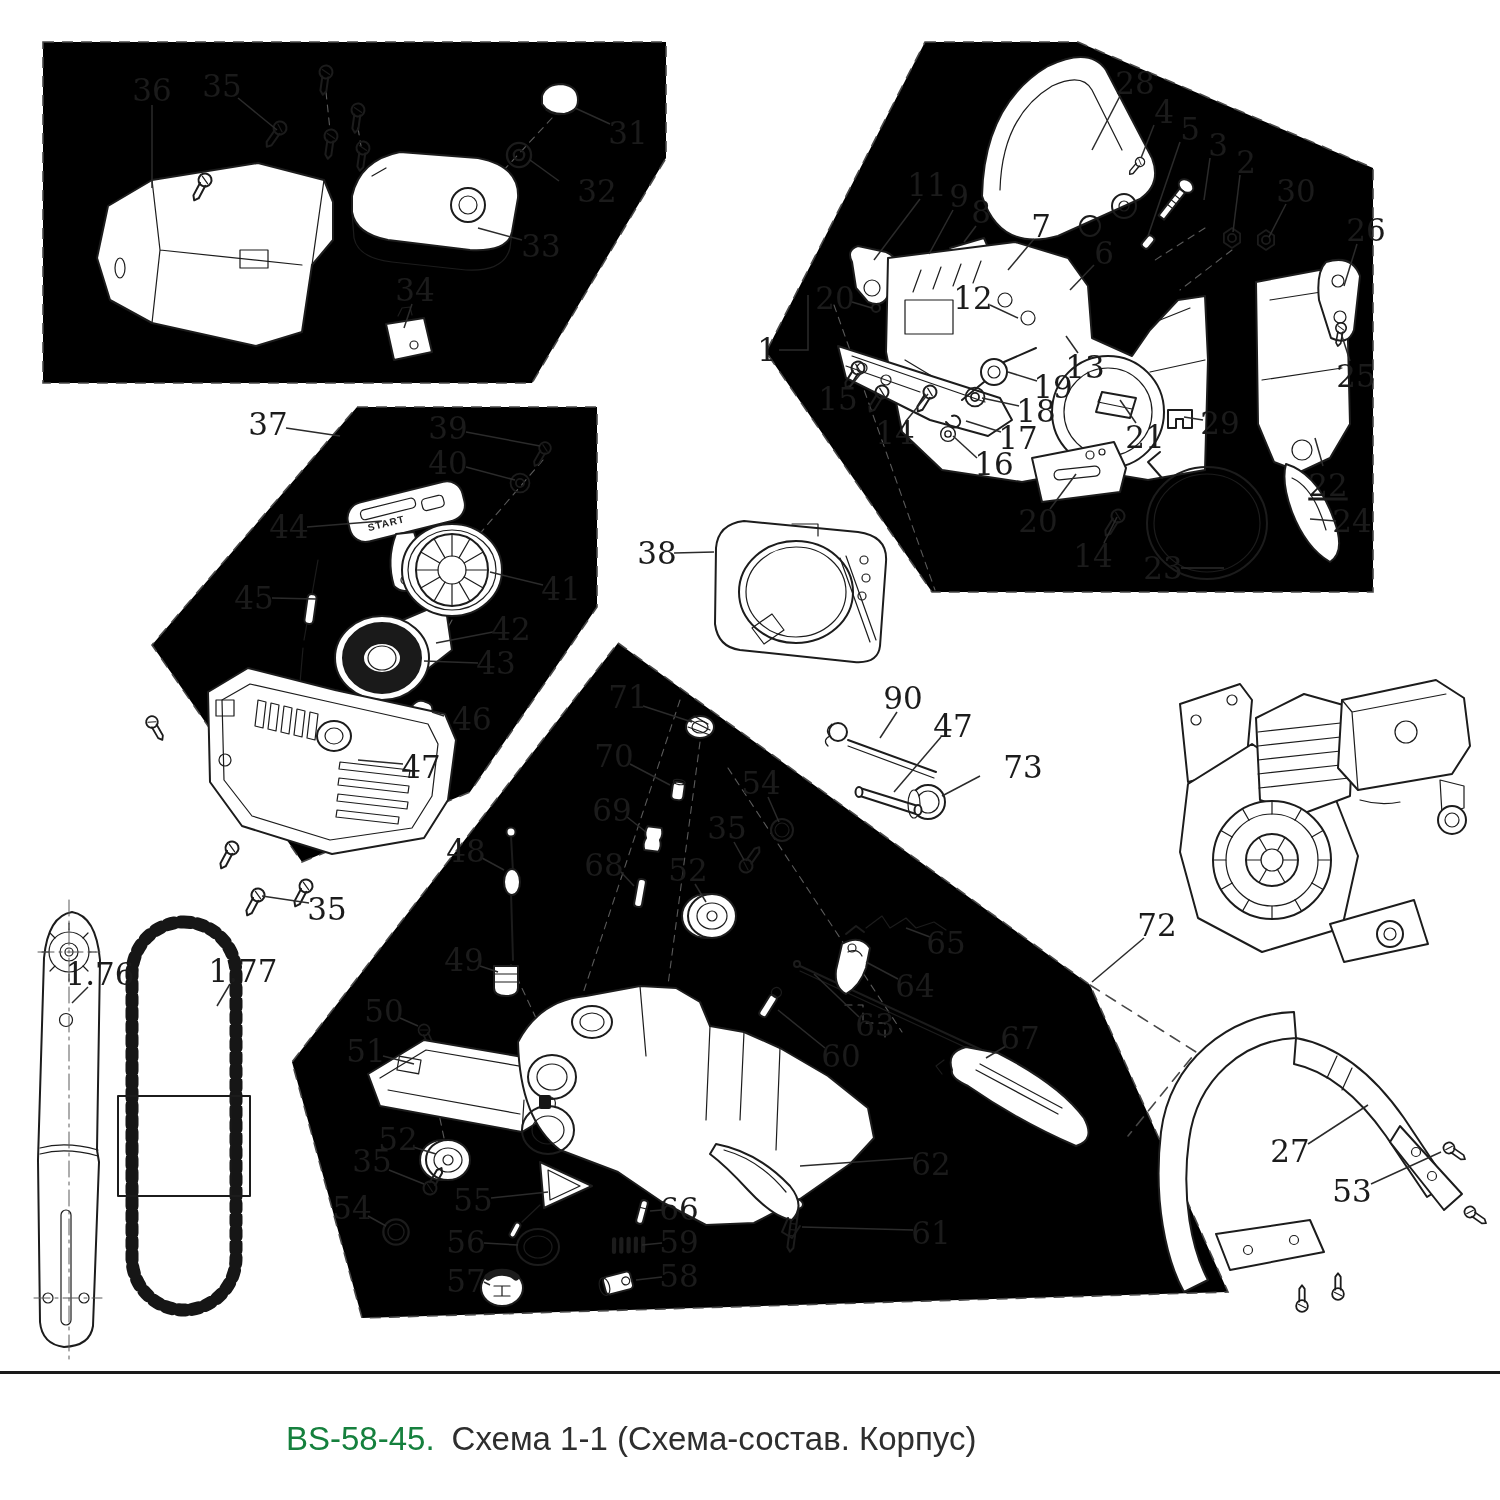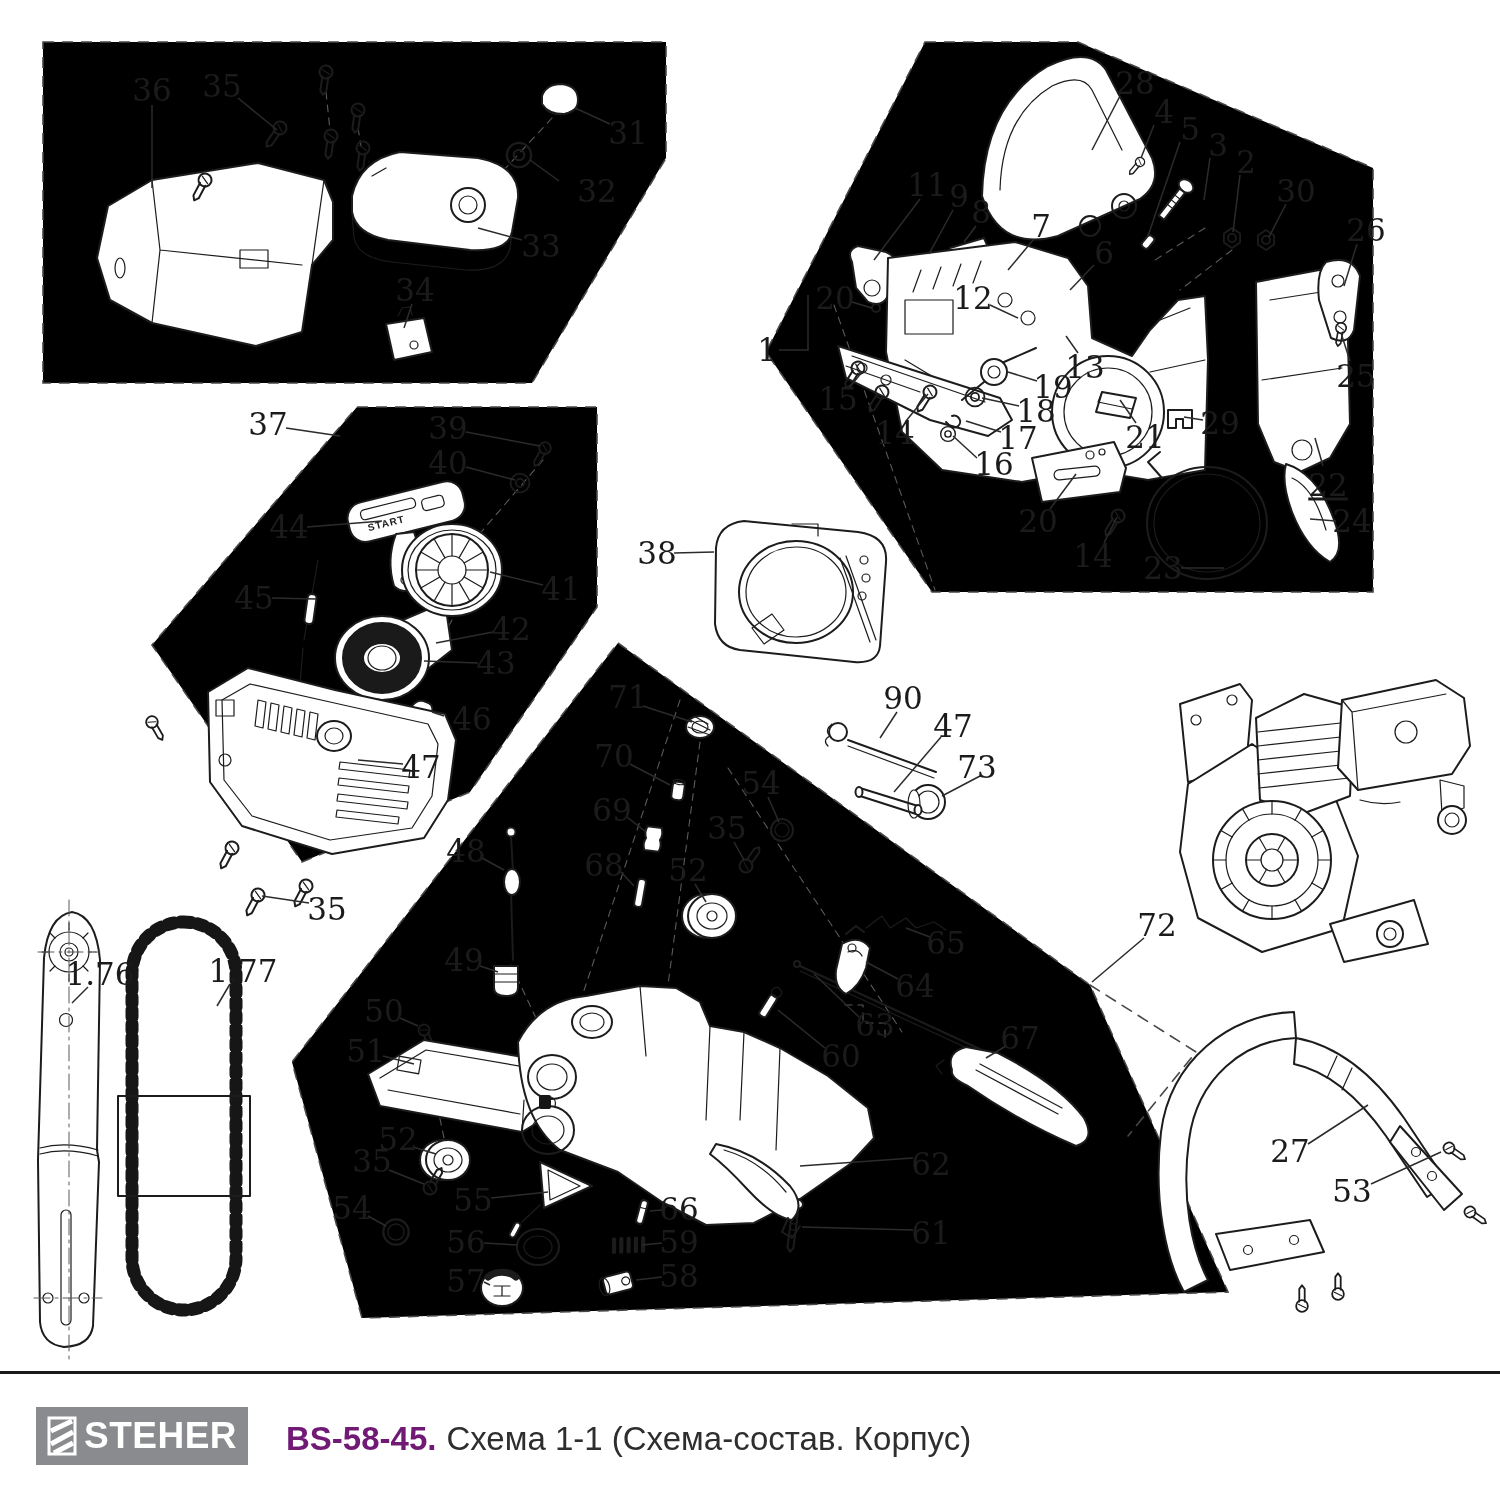--- a/index.html
+++ b/index.html
@@ -25,21 +25,21 @@
   .labels{position:absolute;left:0;top:0;width:1500px;height:1372px;}
   .part-label{position:absolute;transform:translate(-50%,-50%);
       font-family:"DejaVu Serif","Liberation Serif",serif;font-size:31px;color:#1b1b1b;
       white-space:nowrap;line-height:1;}
   .divider{position:absolute;left:0;top:1371px;width:1500px;height:3px;background:#1a1a1a;}
   .logo{position:absolute;left:36px;top:1407px;width:212px;height:58px;background:#8a8b8e;
         display:flex;align-items:center;justify-content:center;gap:7px;}
   .logo .brand{color:#fff;font-weight:800;font-size:37px;letter-spacing:.5px;
         font-family:"Liberation Sans",sans-serif;}
   .caption{position:absolute;left:286px;top:1420px;font-size:33px;color:#2e2e2e;white-space:nowrap;}
-  .caption .model{font-weight:bold;color:#701a75;margin-right:10px;}
+  .caption .model{font-weight:normal;color:#15803d;margin-right:17px;}
 </style>
 </head>
 <body>
 
 <div class="page">
 
 <svg class="art" width="1500" height="1372" viewBox="0 0 1500 1372">
   <defs>
     <g id="screw">
           <circle r="6.5"></circle>
@@ -637,21 +637,21 @@
       <div class="part-label" style="left: 604px; top: 865px;">68</div>
       <div class="part-label" style="left: 466px; top: 851px;">48</div>
       <div class="part-label" style="left: 464px; top: 960px;">49</div>
       <div class="part-label" style="left: 384px; top: 1011px;">50</div>
       <div class="part-label" style="left: 366px; top: 1051px;">51</div>
       <div class="part-label" style="left: 688px; top: 870px;">52</div>
       <div class="part-label" style="left: 727px; top: 828px;">35</div>
       <div class="part-label" style="left: 761px; top: 783px;">54</div>
       <div class="part-label" style="left: 903px; top: 698px;">90</div>
       <div class="part-label" style="left: 953px; top: 726px;">47</div>
-      <div class="part-label" style="left: 977px; top: 767px;">73</div>
+      <div class="part-label" style="left: 1023px; top: 767px;">73</div>
       <div class="part-label" style="left: 946px; top: 943px;">65</div>
       <div class="part-label" style="left: 915px; top: 986px;">64</div>
       <div class="part-label" style="left: 875px; top: 1025px;">63</div>
       <div class="part-label" style="left: 841px; top: 1056px;">60</div>
       <div class="part-label" style="left: 1020px; top: 1038px;">67</div>
       <div class="part-label" style="left: 931px; top: 1164px;">62</div>
       <div class="part-label" style="left: 931px; top: 1233px;">61</div>
       <div class="part-label" style="left: 398px; top: 1139px;">52</div>
       <div class="part-label" style="left: 372px; top: 1161px;">35</div>
       <div class="part-label" style="left: 352px; top: 1208px;">54</div>
@@ -662,24 +662,17 @@
       <div class="part-label" style="left: 679px; top: 1242px;">59</div>
       <div class="part-label" style="left: 679px; top: 1276px;">58</div>
       <div class="part-label" style="left: 1157px; top: 925px;">72</div>
       <div class="part-label" style="left: 1290px; top: 1151px;">27</div>
       <div class="part-label" style="left: 1352px; top: 1191px;">53</div>
       <div class="part-label" style="left: 100px; top: 974px;">1.76</div>
       <div class="part-label" style="left: 243px; top: 971px;">1.77</div>
     </div>
 
 <div class="divider"></div>
-<div class="logo">
-  <svg width="30" height="40" viewBox="0 0 30 40">
-    <rect x="2" y="2" width="26" height="36" fill="none" stroke="#ffffff" stroke-width="3"></rect>
-    <path d="M4,15 L25,5 M4,28 L26,16 M7,37 L26,27" stroke="#ffffff" stroke-width="5" fill="none"></path>
-  </svg>
-  <span class="brand">STEHER</span>
-</div>
 <div class="caption">
   <span class="model">BS-58-45.</span><span class="scheme">Схема 1-1 (Схема-состав. Корпус)</span>
 </div>
 
 </div>
 
 </body></html>

